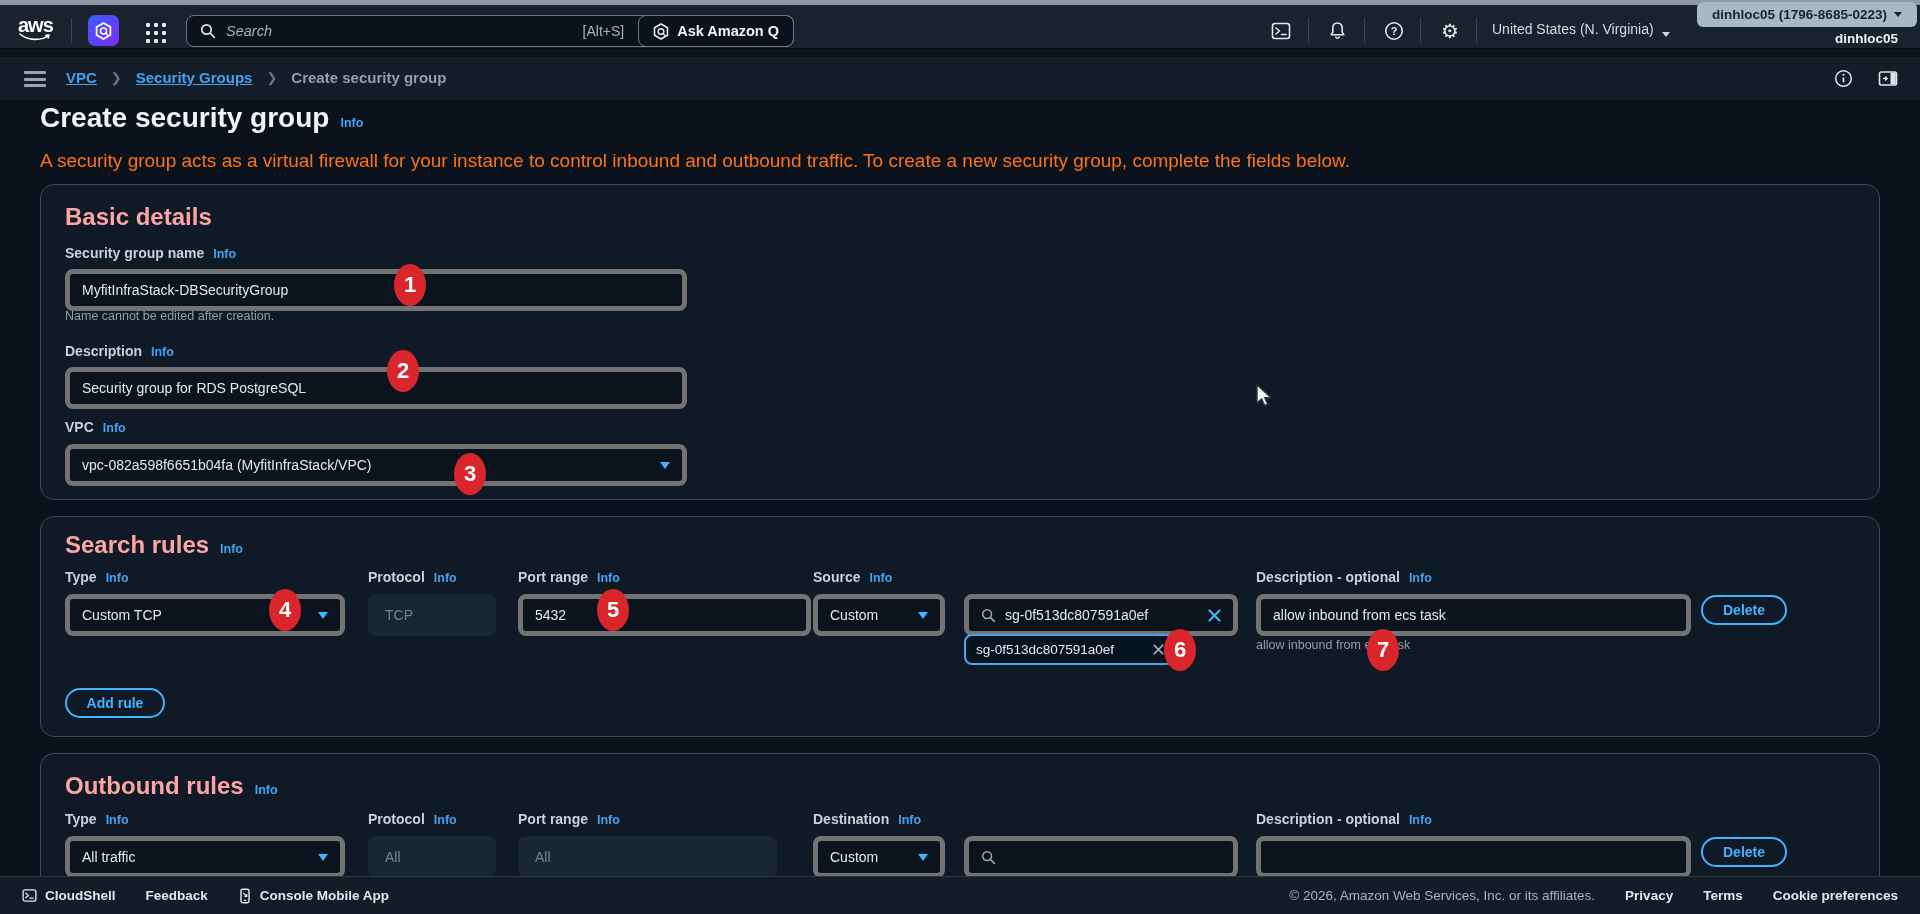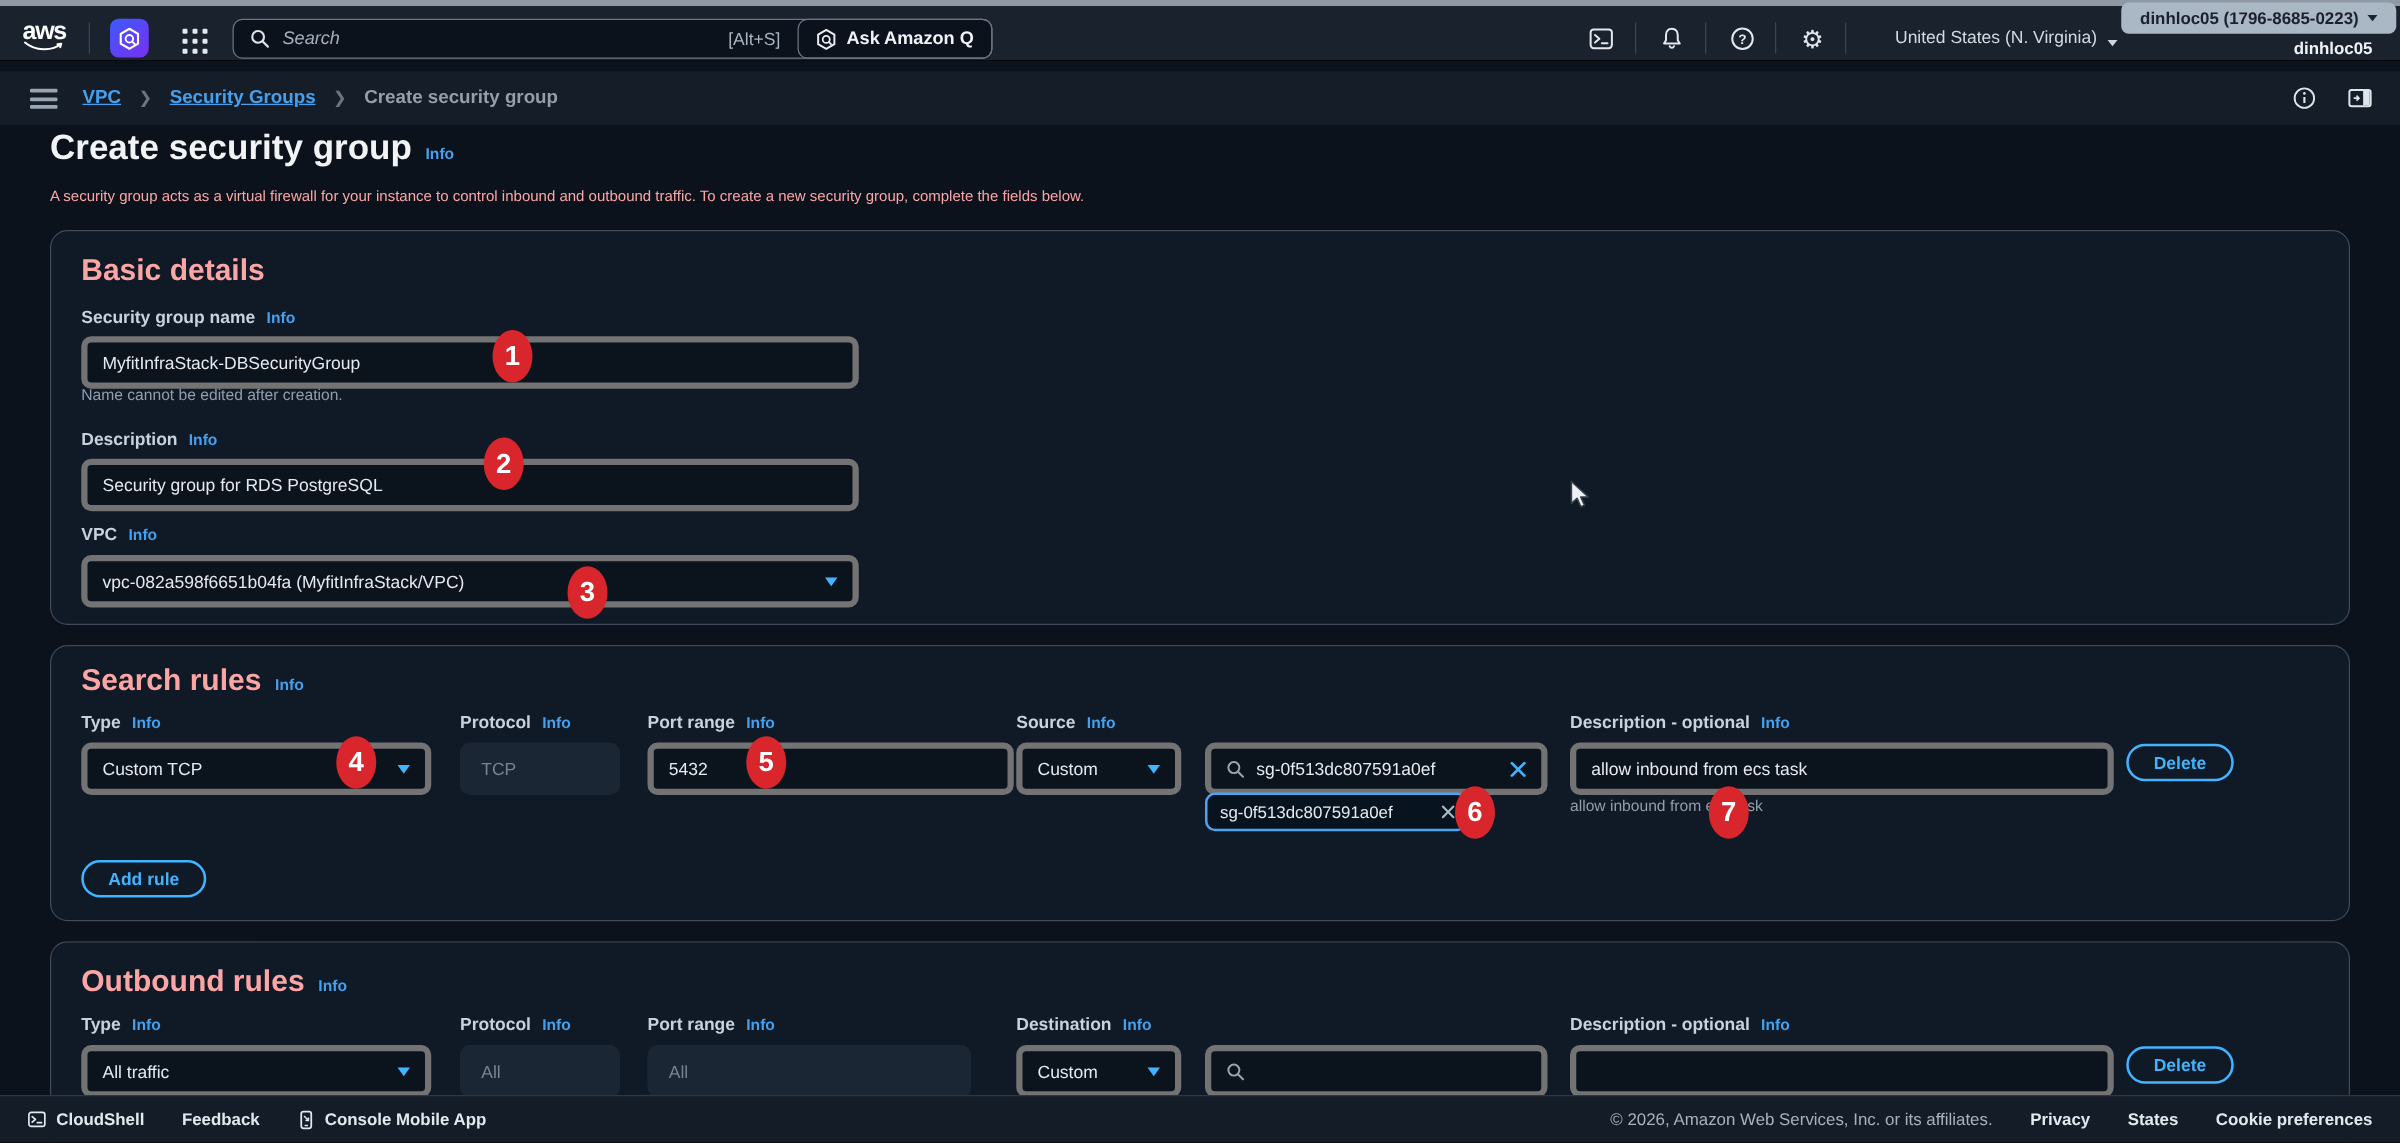--- a/index.html
+++ b/index.html
@@ -21,42 +21,42 @@
   #apps-grid i { width:4px; height:4px; border-radius:1px; background:#e3e8ee; }
 
   #search-pill { left:186px; top:10px; width:608px; height:32px; background:#0b121c; border:1px solid #6b7684; border-radius:8px; display:flex; align-items:center; padding:0 0 0 13px; }
   #search-pill .ph { font-style:italic; color:#a6b0bd; font-size:14.5px; margin-left:10px; flex:1; }
   #search-pill .shortcut { color:#aab4c0; font-size:14px; margin-right:14px; }
   #askq-seg { height:32px; margin:-1px -1px -1px 0; border:1px solid #6b7684; border-radius:8px; display:flex; align-items:center; gap:8px; padding:0 14px; cursor:pointer; }
   #askq-seg .lbl { color:#f1f3f6; font-weight:bold; font-size:14.5px; }
 
   .tb-icon { position:absolute; top:16px; width:20px; height:20px; display:flex; align-items:center; justify-content:center; cursor:pointer; color:#e4e8ee; }
   #gear-glyph { font-family:"DejaVu Sans", sans-serif; font-size:20px; line-height:20px; color:#e4e8ee; }
-  #region-sel { left:1492px; top:16px; display:flex; align-items:flex-end; gap:8px; color:#d4dae2; font-size:14px; cursor:pointer;margin-left:24px; }
+  #region-sel { left:1492px; top:16px; display:flex; align-items:flex-end; gap:8px; color:#d4dae2; font-size:14px; cursor:pointer; }
   .tri-sm { width:0; height:0; border-left:4.5px solid transparent; border-right:4.5px solid transparent; border-top:5.5px solid #cfd6de; }
 
   #account-badge { position:absolute; left:1697px; top:2px; width:220px; height:25px; background:#aab7c4; border-radius:6px; z-index:30; display:flex; align-items:center; justify-content:center; gap:7px; color:#1a222e; font-size:13.5px; font-weight:bold; cursor:pointer; }
   #account-badge .tri { width:0;height:0;border-left:4px solid transparent;border-right:4px solid transparent;border-top:5px solid #1a222e; }
   #account-name { position:absolute; right:22px; top:31px; color:#f0f2f5; font-size:13.5px; font-weight:bold; }
 
   
   #crumbbar { position:absolute; left:0; top:57px; width:1920px; height:43px; background:#151d28; }
   #hamburger { position:absolute; left:24px; top:14px; width:22px; height:16px; display:flex; flex-direction:column; justify-content:space-between; cursor:pointer; }
   #hamburger i { height:3px; background:#9aa5b2; border-radius:1px; }
   #crumbs { position:absolute; left:66px; top:12px; display:flex; align-items:center; gap:14px; font-size:15px; }
   #crumbs a { color:#44a1f0; text-decoration:underline; font-weight:bold; cursor:pointer; }
   #crumbs .sep { color:#6b7684; font-size:13px; }
   #crumbs .current { color:#959ea9; font-weight:bold; }
   .crumb-icon { position:absolute; top:12px; width:19px; height:19px; color:#dfe4ea; cursor:pointer; }
 
   
   #page-title-row { position:absolute; left:40px; top:102px; display:flex; align-items:baseline; gap:11px; }
   #page-title-row h1 { color:#f1f3f5; font-size:28px; font-weight:bold; }
   .info { color:#44a1f0; font-size:12.5px; font-weight:bold; cursor:pointer; }
-  #page-subtitle { position:absolute; left:40px; top:150px; color:#fca5a5; font-size:12px;text-align:right; }
+  #page-subtitle { position:absolute; left:40px; top:150px; color:#f97316; font-size:19px;text-align:right; }
 
   
   .panel { position:absolute; left:40px; width:1840px; background:#101926; border:1px solid #3f4a5a; border-radius:14px; }
   #panel-basic { top:184px; height:316px; }
   #panel-inbound { top:516px; height:221px; }
   #panel-outbound { top:753px; height:161px; border-bottom:none; border-radius:14px 14px 0 0; }
   .panel h2 { position:absolute; left:24px; color:#fca5a5; font-size:24px; font-weight:bold; }
   .hdr-row { position:absolute; left:24px; display:flex; align-items:baseline; gap:11px; }
   .hdr-row h2 { position:static; }
 
@@ -389,21 +389,21 @@
           </svg>
         <span>Console Mobile App</span>
       </span>
     </div>
     <div class="right">
       <span class="copy">© 2026, Amazon Web Services, Inc. or its affiliates.</span>
       <span class="f-item">
           <span>Privacy</span>
         </span>
       <span class="f-item">
-          <span>States</span>
+          <span>Terms</span>
         </span>
       <span class="f-item">
           <span>Cookie preferences</span>
         </span>
     </div>
   </div>
 
   <div id="cursor">
     <svg width="18" height="23" viewBox="0 0 14 20">
         <path d="M1,1 L1,16.2 L5,12.8 L7.6,18.6 L10.1,17.5 L7.5,11.8 L12.8,11.8 Z" fill="#edf0f4" stroke="#3a3f46" stroke-width="1.1" stroke-linejoin="round"></path>

